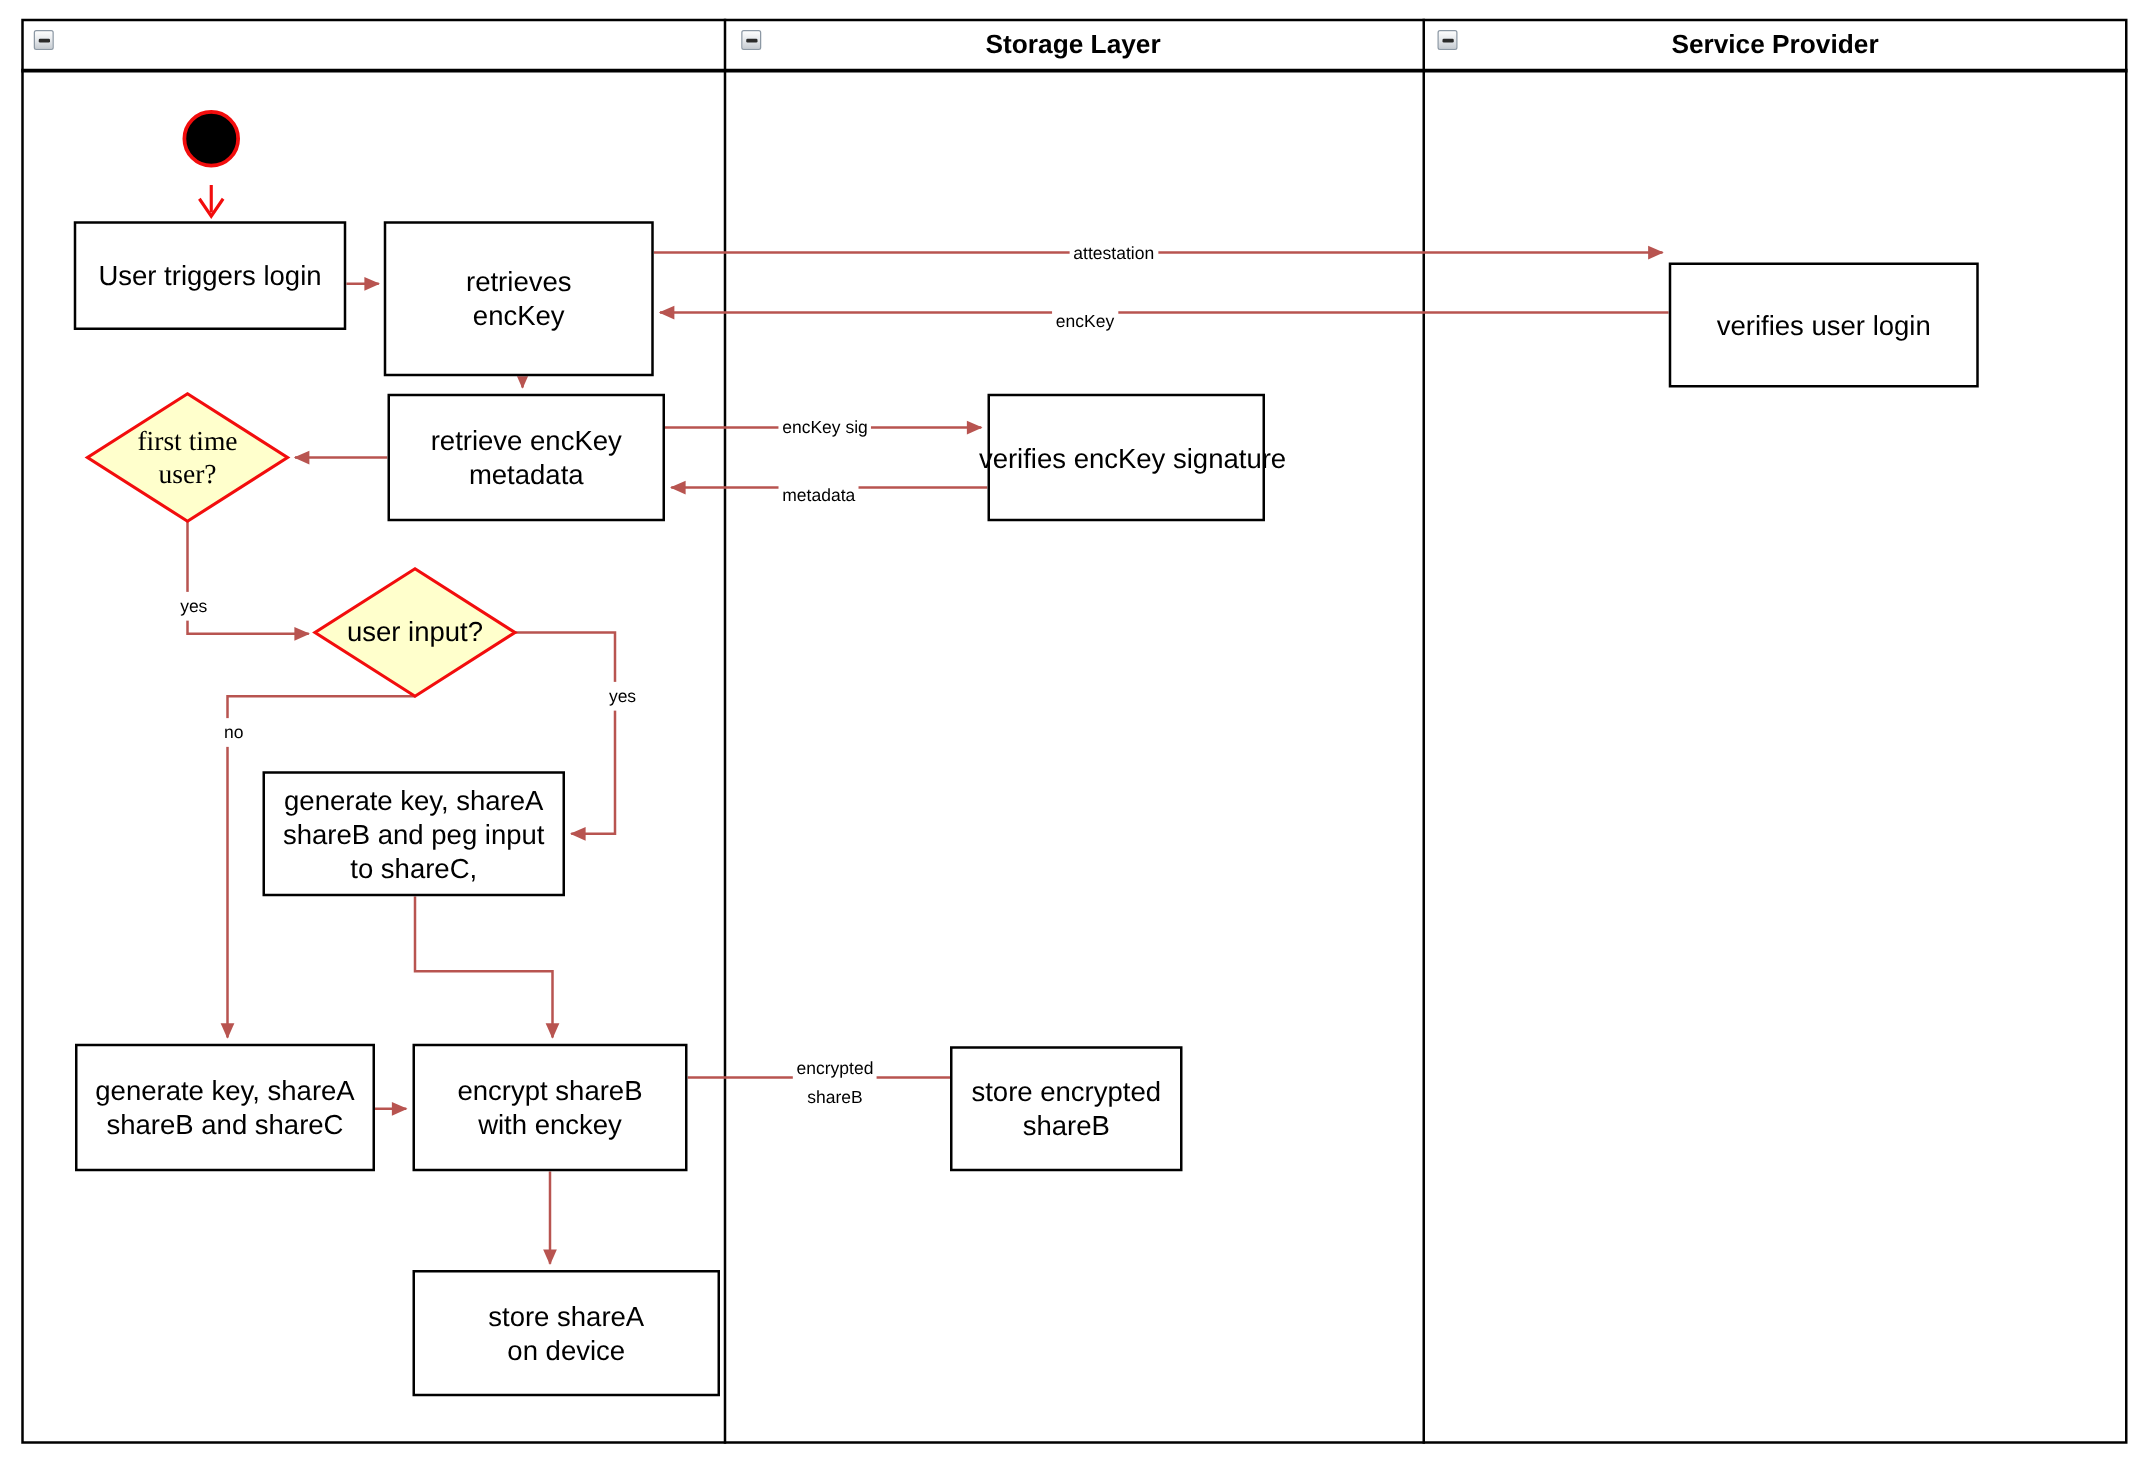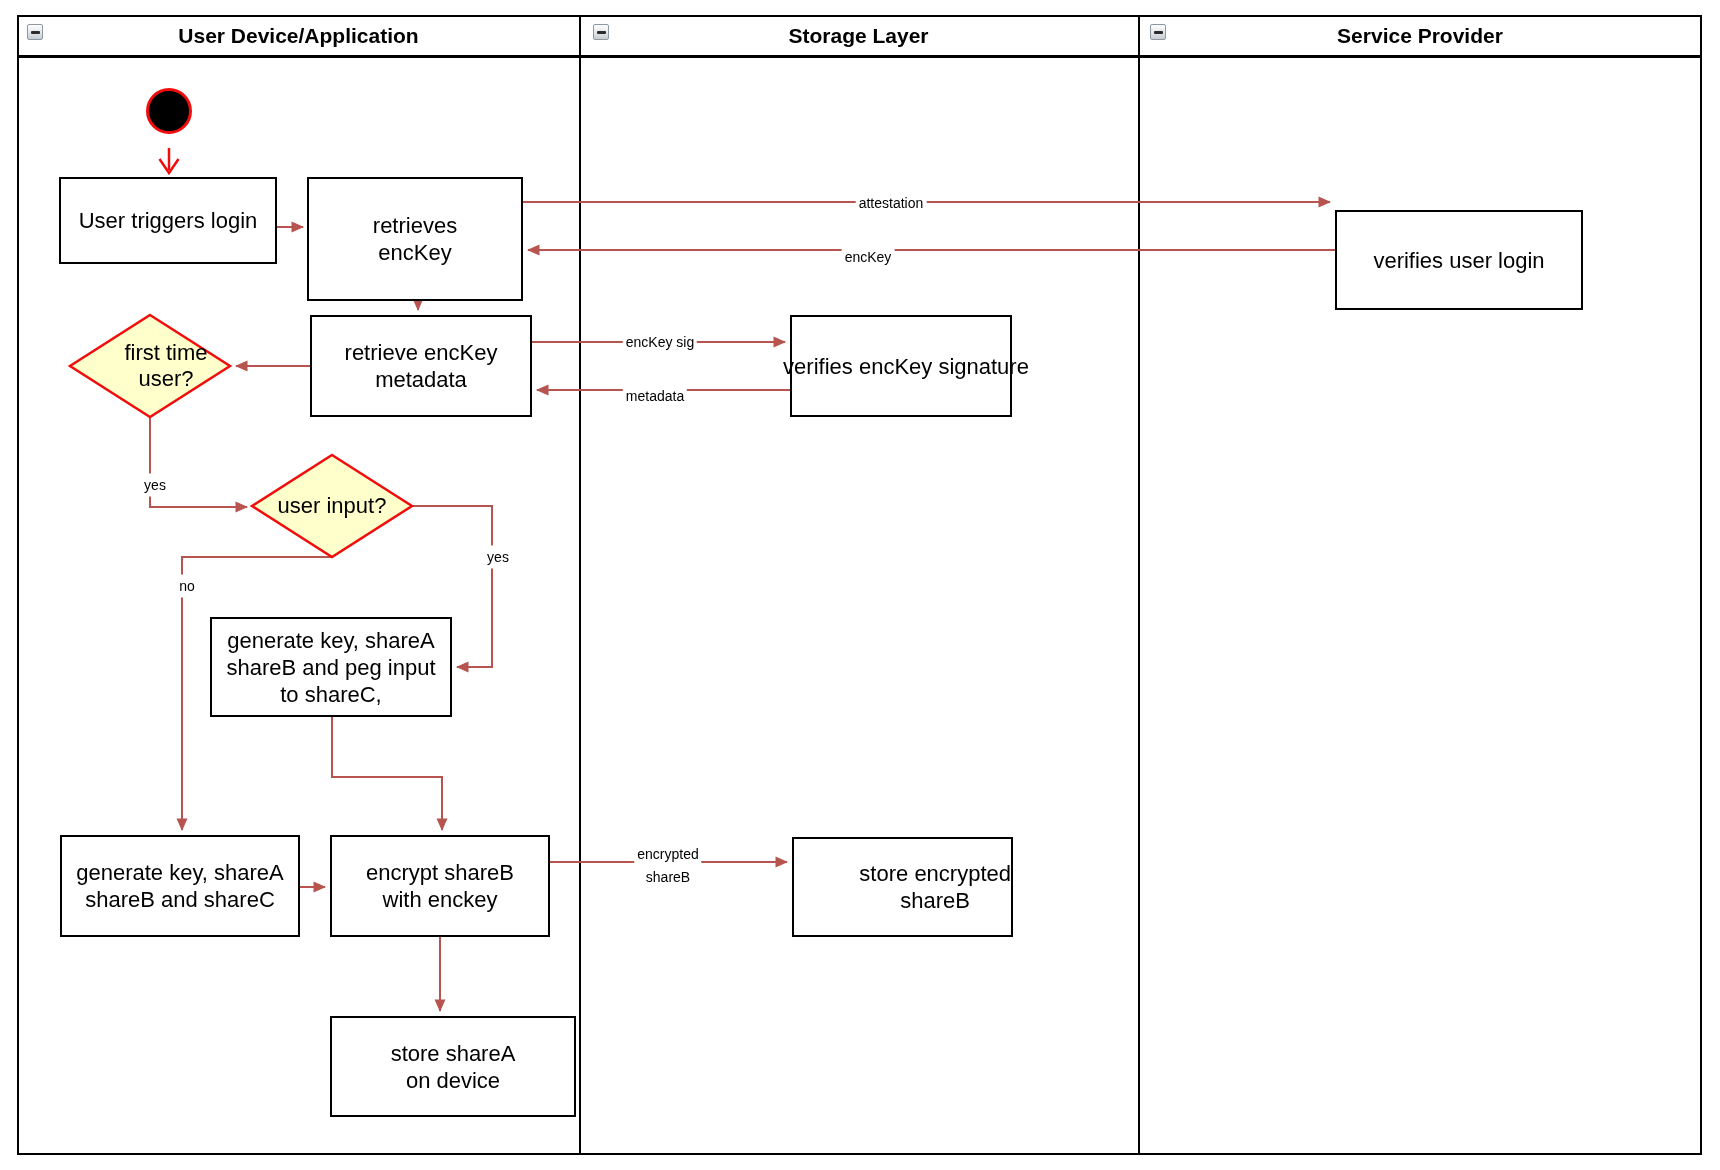--- a/index.html
+++ b/index.html
@@ -47,23 +47,20 @@
 </head>
 <body>
 
 <div id="stage">
 
   <div class="pool"></div>
   <div class="lane-line" style="left:579px;"></div>
   <div class="lane-line" style="left:1138px;"></div>
   <div class="header-rule"></div>
 
-  <div class="lane-header" style="left:19px;width:559px;">
-    <span class="lane-title">User Device/Application</span>
-  </div>
   <div class="lane-header" style="left:581px;width:555px;">
     <span class="lane-title">Storage Layer</span>
   </div>
   <div class="lane-header" style="left:1140px;width:560px;">
     <span class="lane-title">Service Provider</span>
   </div>
 
   <div class="collapse-btn" style="left:27px;top:24px;">
       <span class="minus-bar"></span>
     </div>
@@ -132,30 +129,30 @@
 to shareC,</span>
   </div>
   <div class="node" style="left:60px;top:835px;width:240px;height:102px;">
     <span>generate key, shareA
 shareB and shareC</span>
   </div>
   <div class="node" style="left:330px;top:835px;width:220px;height:102px;">
     <span>encrypt shareB
 with enckey</span>
   </div>
-  <div class="node" style="left:792px;top:837px;width:221px;height:100px;justify-content:flex-end;">
+  <div class="node" style="left:760px;top:837px;width:186px;height:100px;">
     <span>store encrypted
 shareB</span>
   </div>
   <div class="node" style="left:330px;top:1016px;width:246px;height:101px;">
     <span>store shareA
 on device</span>
   </div>
 
-  <div class="decision-label" style="left:96px;top:320px;width:140px;height:92px;">first time
+  <div class="decision-label" style="left:80px;top:320px;width:140px;height:92px;font-family:Liberation Serif, serif;">first time
 user?</div>
   <div class="decision-label" style="left:262px;top:460px;width:140px;height:92px;">user input?</div>
 
   <div class="edge-label" style="left:891px;top:203px;">attestation</div>
   <div class="edge-label" style="left:868px;top:257px;">encKey</div>
   <div class="edge-label" style="left:660px;top:342px;">encKey sig</div>
   <div class="edge-label" style="left:655px;top:396px;">metadata</div>
   <div class="edge-label" style="left:155px;top:485px;">yes</div>
   <div class="edge-label" style="left:187px;top:586px;">no</div>
   <div class="edge-label" style="left:498px;top:557px;">yes</div>

